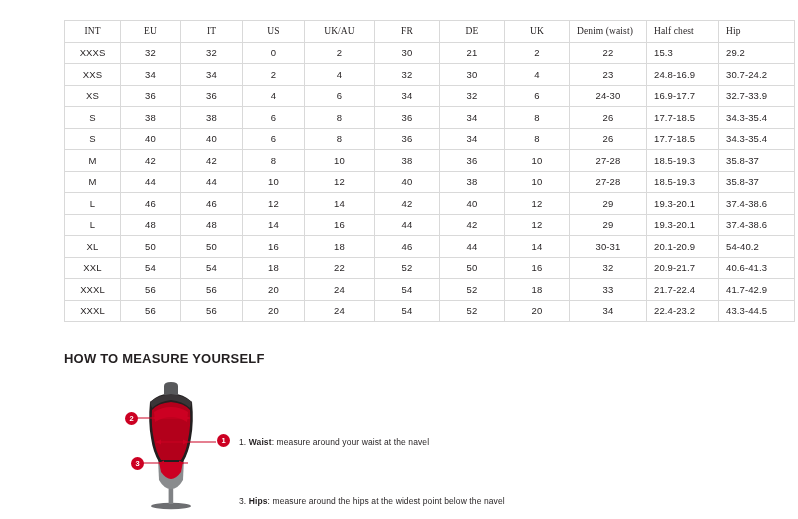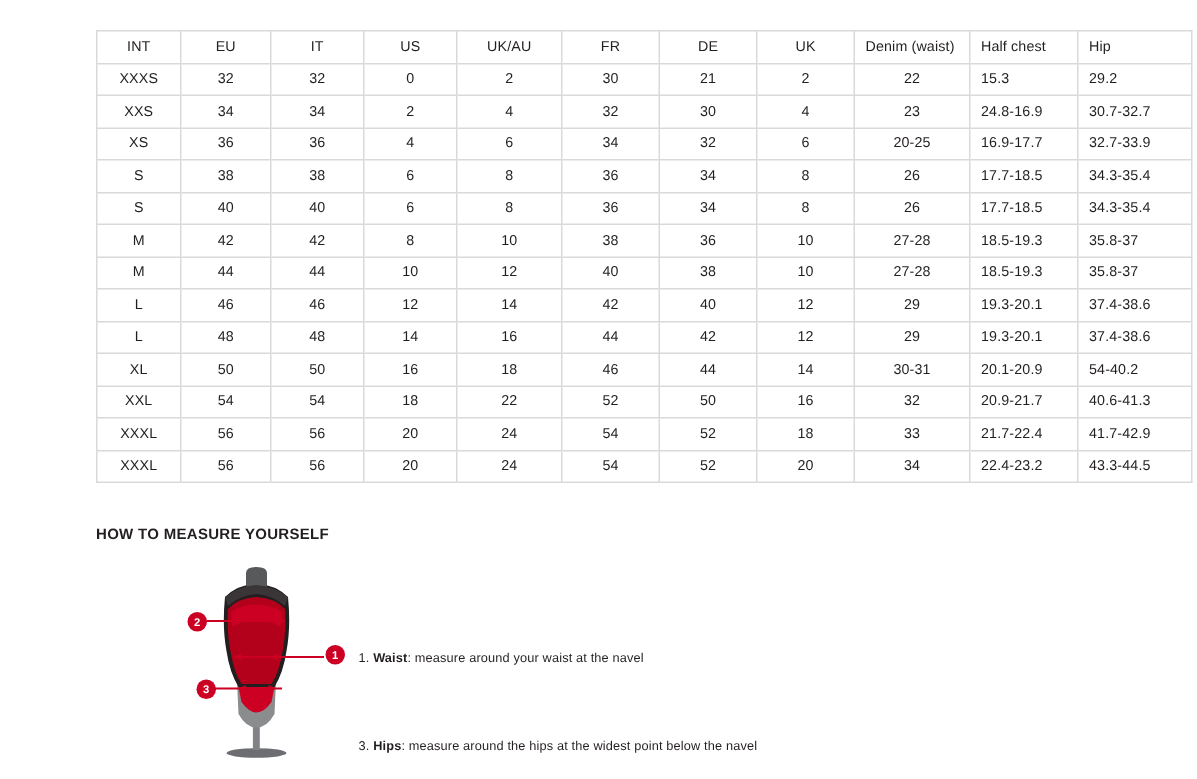--- a/index.html
+++ b/index.html
@@ -39,20 +39,21 @@
     font-weight: normal;
     text-align: center;
     height: 20.5px;
     padding: 0;
     color: #231f20;
     vertical-align: middle;
     letter-spacing: 0.1px;
   }
   table.size-table th {
     font-weight: normal;
+    font-family: Liberation Serif, serif;
   }
   table.size-table .col-int { width: 56px; }
   table.size-table .col-eu { width: 60px; }
   table.size-table .col-it { width: 62px; }
   table.size-table .col-us { width: 62px; }
   table.size-table .col-ukau { width: 70px; }
   table.size-table .col-fr { width: 65px; }
   table.size-table .col-de { width: 65px; }
   table.size-table .col-uk { width: 65px; }
   table.size-table .col-denim { width: 77px; }
@@ -67,21 +68,21 @@
   }
 
   
   .howto {
     position: absolute;
     left: 64px;
     top: 351px;
     width: 670px;
   }
   .howto-title {
-    font-size: 10px;
+    font-size: 13px;
     font-weight: bold;
     letter-spacing: 0.2px;
     color: #231f20;
     margin-bottom: 14px;
   }
   .howto-body {
     position: relative;
     height: 130px;
   }
   .figure {
@@ -177,32 +178,32 @@
           <td>XXS</td>
           <td>34</td>
           <td>34</td>
           <td>2</td>
           <td>4</td>
           <td>32</td>
           <td>30</td>
           <td>4</td>
           <td>23</td>
           <td class="left-al">24.8-16.9</td>
-          <td class="left-al">30.7-32.7</td>
+          <td class="left-al">30.7-24.2</td>
         </tr>
         <tr>
           <td>XS</td>
           <td>36</td>
           <td>36</td>
           <td>4</td>
           <td>6</td>
           <td>34</td>
           <td>32</td>
           <td>6</td>
-          <td>20-25</td>
+          <td>24-30</td>
           <td class="left-al">16.9-17.7</td>
           <td class="left-al">32.7-33.9</td>
         </tr>
         <tr>
           <td>S</td>
           <td>38</td>
           <td>38</td>
           <td>6</td>
           <td>8</td>
           <td>36</td>

